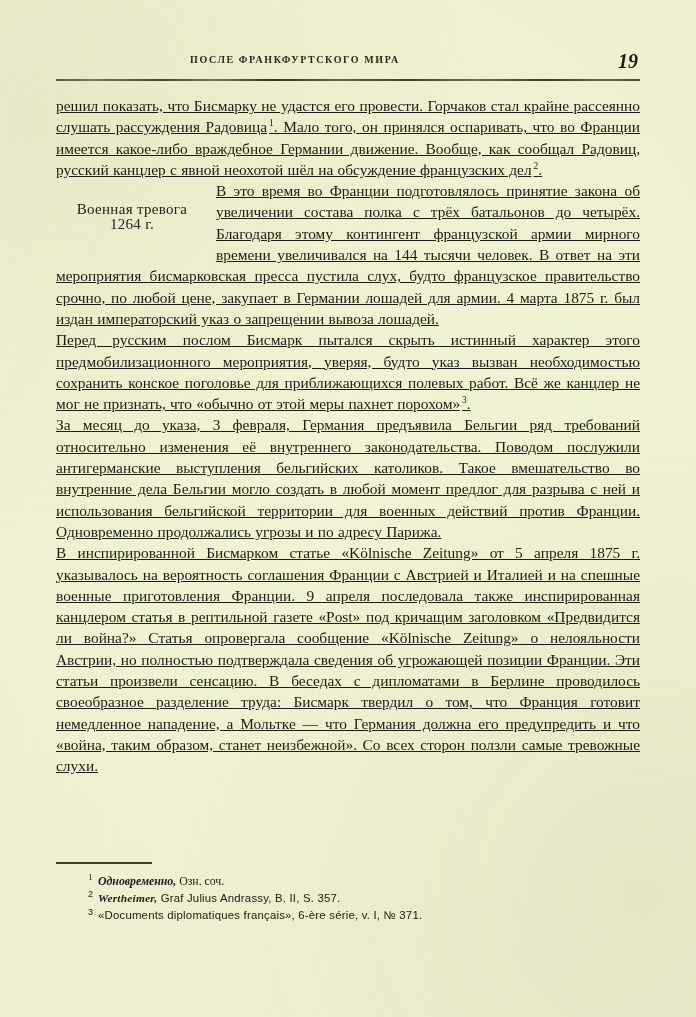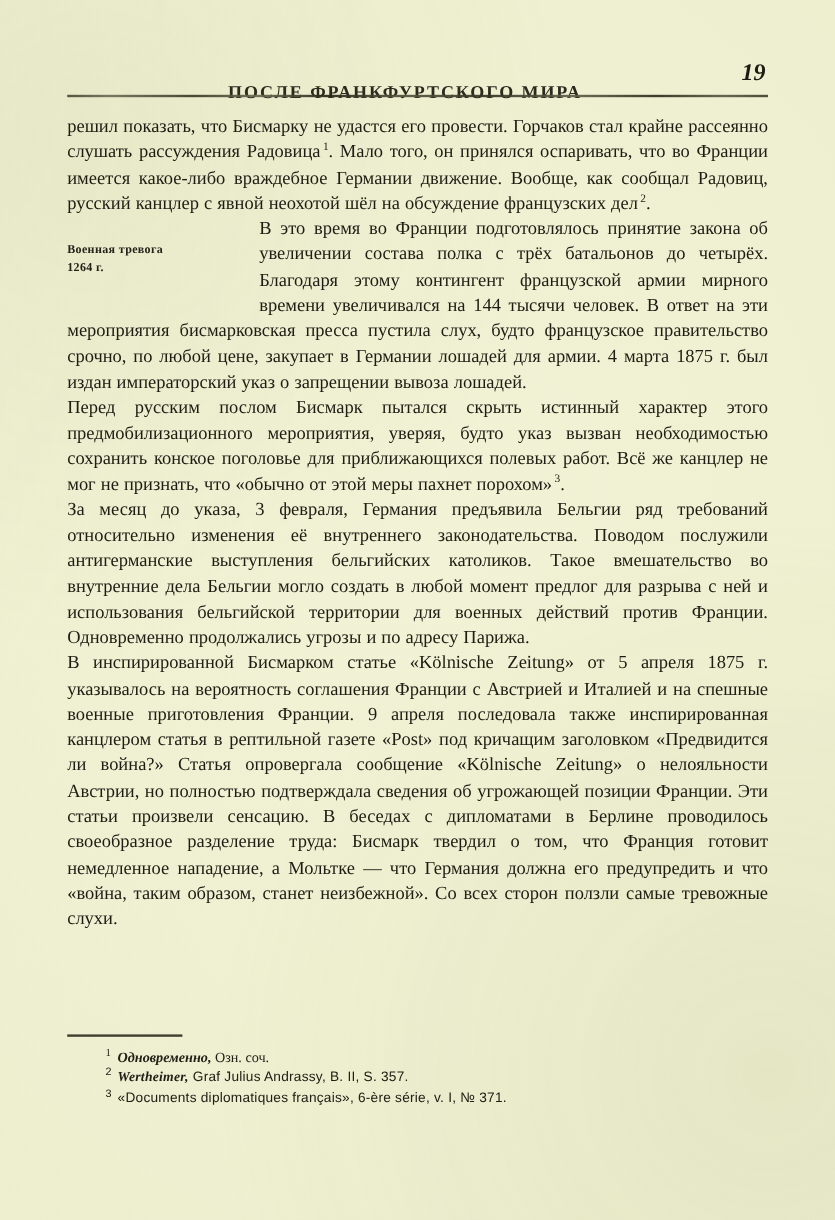--- a/index.html
+++ b/index.html
@@ -45,22 +45,22 @@
   .runhead {
     position: absolute;
     top: 54px;
     left: 0;
     width: 584px;
     height: 22px;
   }
   .runhead-title {
     position: absolute;
     left: 134px;
-    top: 16px;
-    font-size: 15px;
+    top: 0;
+    font-size: 10px;
     letter-spacing: 1.6px;
     font-weight: bold;
     color: #2a2a1e;
     white-space: nowrap;
     font-family: Liberation Serif, serif;
   }
   .runhead-folio {
     position: absolute;
     right: 2px;
     top: -4px;
@@ -90,40 +90,42 @@
     width: 584px;
   }
   p.para {
     margin: 0;
     font-size: 15.4px;
     line-height: 21.3px;
     text-align: justify;
     text-align-last: left;
     color: #1d1d13;
     word-spacing: .4px;
+    text-decoration: underline;
   }
   sup.fnref {
     font-size: 9.5px;
     vertical-align: super;
     line-height: 0;
     padding-left: 2px;
   }
 
   
   .sidenote-block {
     position: relative;
   }
   .sidenote {
     position: absolute;
     left: 0;
     top: 22px;
     width: 152px;
-    font-size: 10px;
+    text-align: center;
+    font-size: 15px;
     line-height: 14.6px;
-    font-weight: bold;
+    font-weight: normal;
     letter-spacing: .3px;
     color: #23231a;
   }
   .sidenote .ln2 { display: block; }
   .wrap-shim {
     float: left;
     width: 160px;
     height: 64px;
   }
   .sidenote-block p.para { text-align: justify; }

